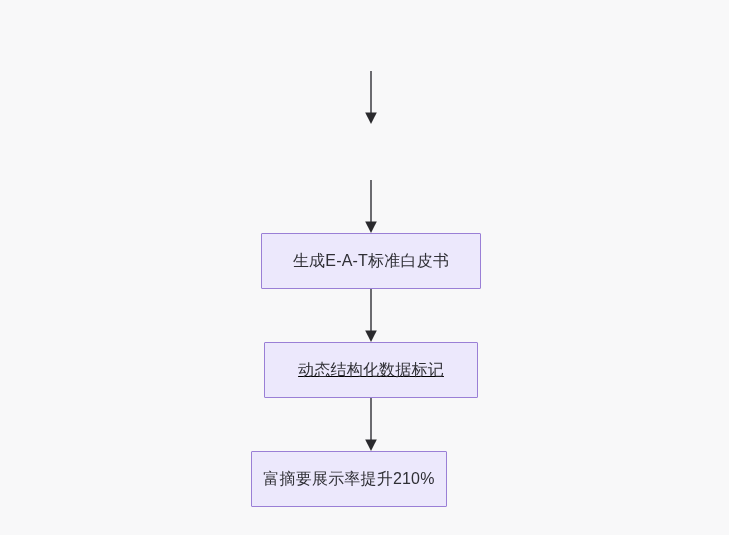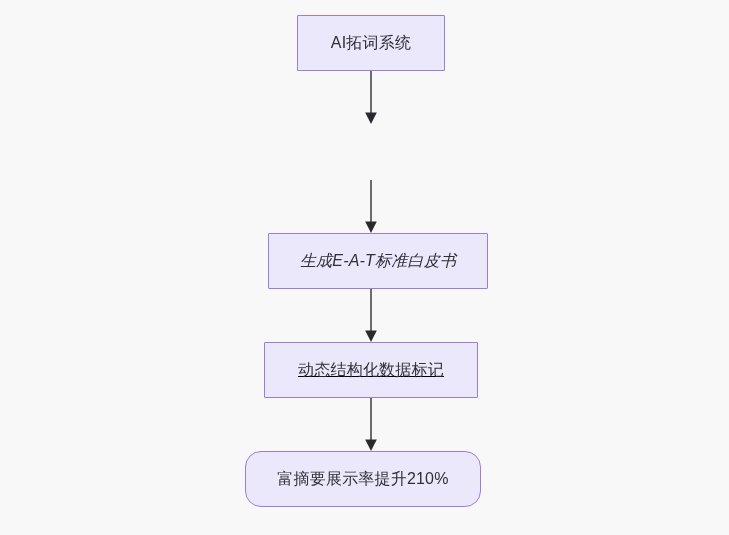--- a/index.html
+++ b/index.html
@@ -34,23 +34,23 @@
     font-size: 16px;
     line-height: 1.2;
     color: #2f2f35;
     letter-spacing: 0.2px;
     white-space: nowrap;
     text-align: center;
   }
   
   #node-0 { left: 297px; top: 15px;  width: 148px; height: 56px; }
   #node-1 { left: 276px; top: 124px; width: 190px; height: 56px; }
-  #node-2 { left: 268px; top: 233px; width: 220px; height: 56px; font-style: italic; }
+  #node-2 { left: 261px; top: 233px; width: 220px; height: 56px; }
   #node-3 { left: 264px; top: 342px; width: 214px; height: 56px; text-decoration: underline; }
-  #node-4 { left: 245px; top: 451px; width: 236px; height: 56px; border-radius: 16px; }
+  #node-4 { left: 251px; top: 451px; width: 196px; height: 56px; }
 
   .edge-layer {
     position: absolute;
     left: 0;
     top: 0;
     width: 729px;
     height: 535px;
     pointer-events: none;
   }
   .edge-line {
@@ -83,23 +83,20 @@
       <line class="edge-line" x1="371" y1="289" x2="371" y2="335"></line>
       <polygon class="edge-head" points="371,342 365.2,330.5 376.8,330.5"></polygon>
     </g>
 
     <g>
       <line class="edge-line" x1="371" y1="398" x2="371" y2="444"></line>
       <polygon class="edge-head" points="371,451 365.2,439.5 376.8,439.5"></polygon>
     </g>
   </svg>
 
-  <div class="node" id="node-0">
-    <span class="node-label">AI拓词系统</span>
-  </div>
 
 
   <div class="node" id="node-2">
     <span class="node-label">生成E-A-T标准白皮书</span>
   </div>
 
   <div class="node" id="node-3">
     <span class="node-label">动态结构化数据标记</span>
   </div>
 

